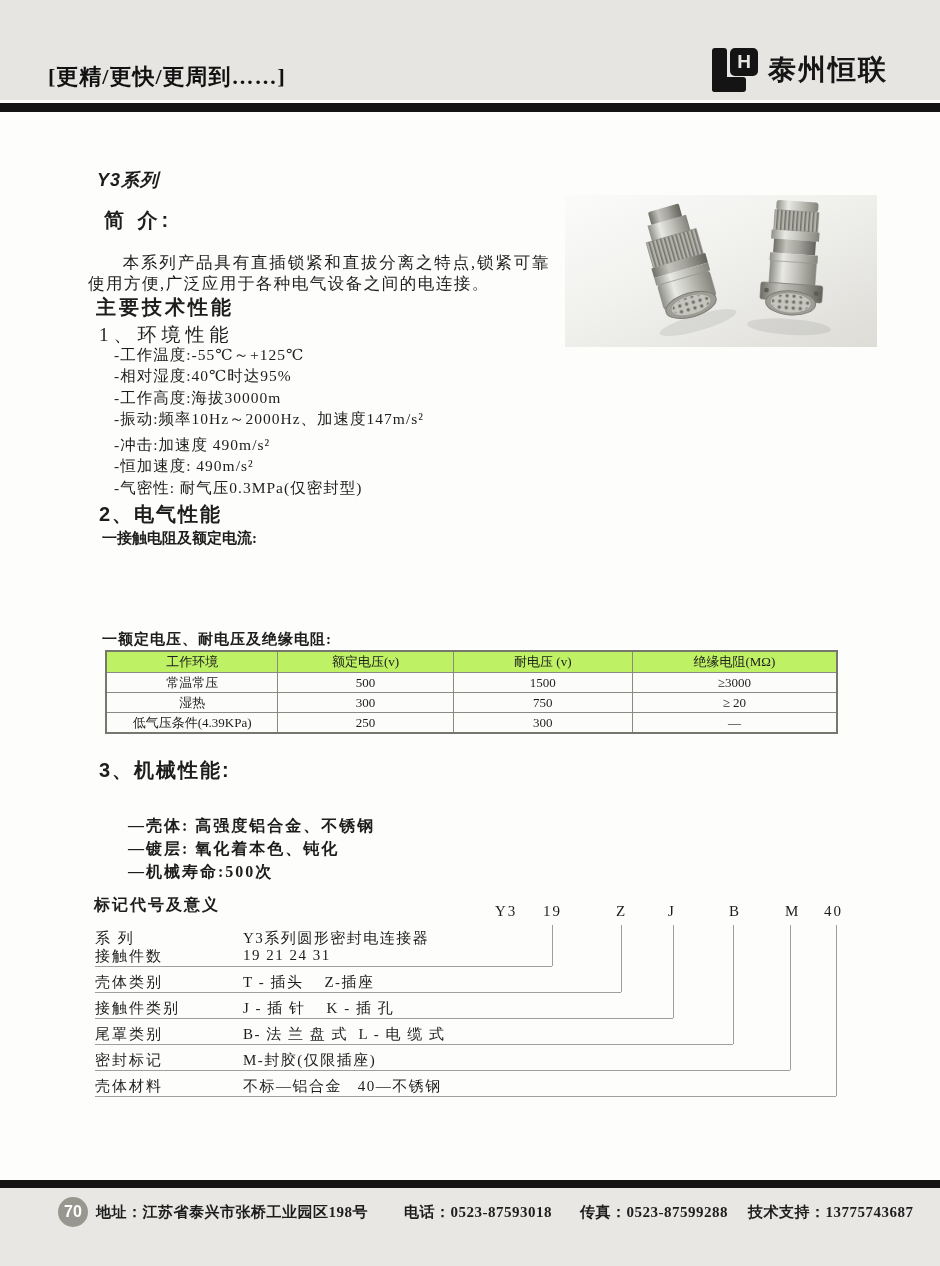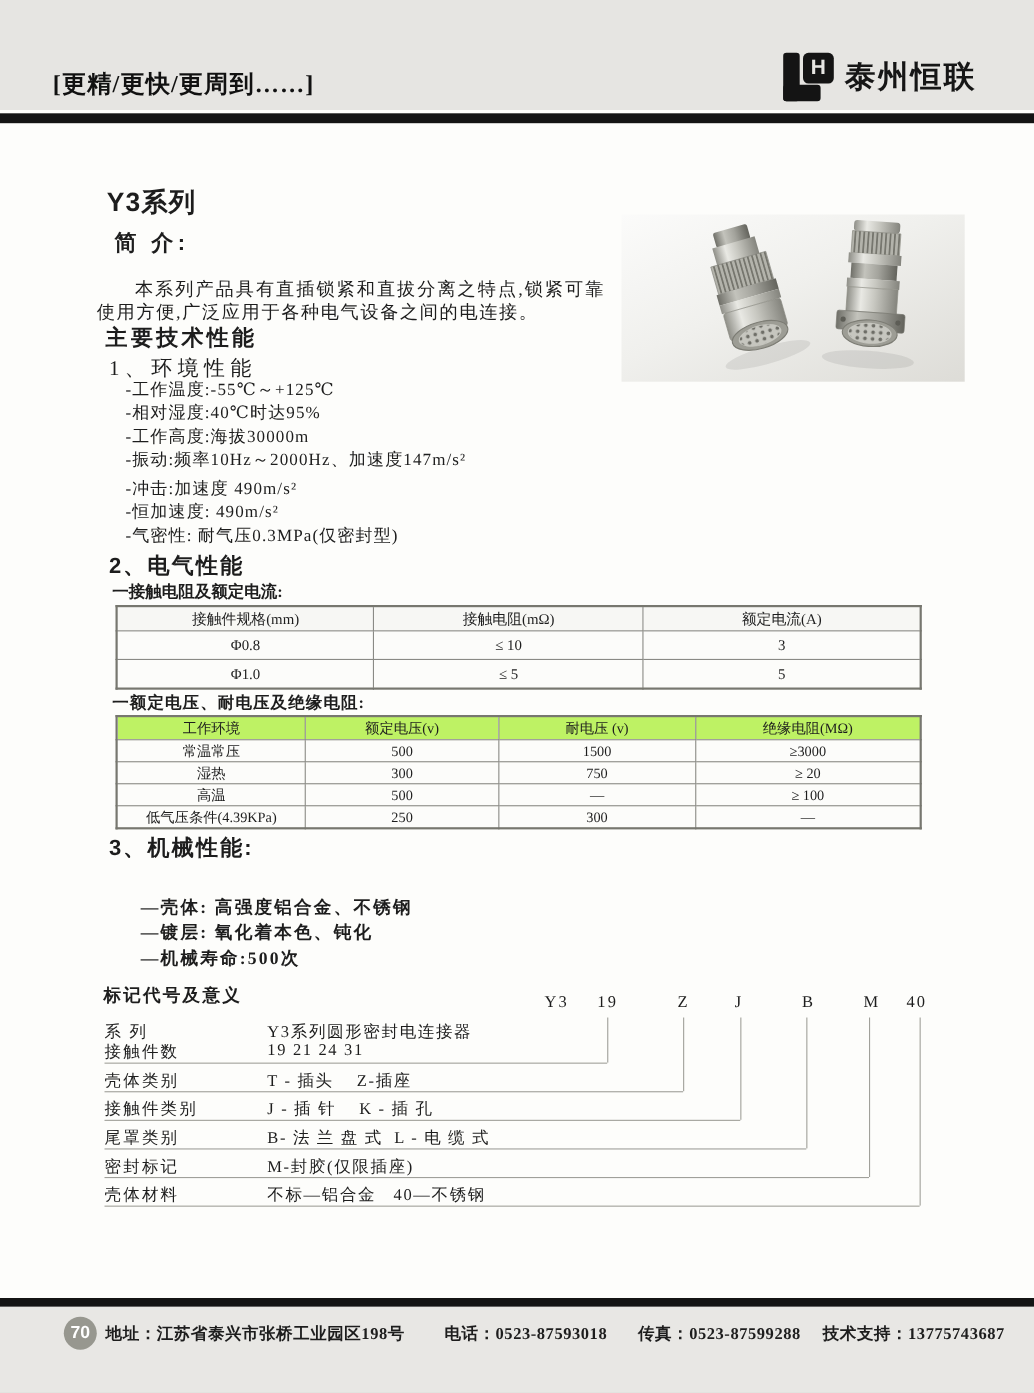--- a/index.html
+++ b/index.html
@@ -18,21 +18,21 @@
   .logo-l{position:absolute;left:0;top:0;width:15px;height:44px;background:#141414;border-radius:3px;}
   .logo-l2{position:absolute;left:0;bottom:0;width:34px;height:15px;background:#141414;border-radius:3px;}
   .logo-h{position:absolute;right:0;top:0;width:28px;height:28px;background:#141414;border-radius:5px;
     display:flex;align-items:center;justify-content:center;color:#e6e5e2;
     font-family:"Liberation Sans",sans-serif;font-weight:bold;font-size:19px;}
   .logo-text{font-size:28px;font-weight:bold;letter-spacing:2px;color:#161616;
     font-family:"Liberation Sans","DejaVu Sans",sans-serif;}
   .header-rule{position:absolute;left:0;top:103px;width:940px;height:9px;background:#141414;}
 
   
-  .doc-title{position:absolute;left:97px;top:168px;font-size:24px;font-weight:bold;letter-spacing:1px;}
+  .doc-title{position:absolute;left:97px;top:168px;font-size:18px;font-weight:bold;letter-spacing:1px;font-style:italic;}
   .intro-h{position:absolute;left:104px;top:207px;font-size:20px;font-weight:bold;letter-spacing:4px;}
   .intro-p{position:absolute;left:88px;top:235px;width:462px;font-size:16.5px;line-height:21px;
     letter-spacing:1.5px;text-indent:2.1em;text-align:justify;}
 
   
   .photo{position:absolute;left:565px;top:195px;width:312px;height:152px;
     background:linear-gradient(155deg,#fbfbfa 0%,#f0f0ed 45%,#dddcd7 100%);}
 
   
   .h-main{position:absolute;left:96px;top:294px;font-size:20px;font-weight:bold;letter-spacing:3px;}
@@ -158,44 +158,20 @@
     <div>-工作高度:海拔30000m</div>
     <div>-振动:频率10Hz～2000Hz、加速度147m/s²</div>
     <div style="margin-top:5px;">-冲击:加速度 490m/s²</div>
     <div>-恒加速度: 490m/s²</div>
     <div>-气密性: 耐气压0.3MPa(仅密封型)</div>
   </div>
 
   <div class="h-elec sans">2、电气性能</div>
   <div class="cap1">一接触电阻及额定电流:</div>
 
-  <table class="spec t1">
-    <colgroup>
-        <col style="width:32%">
-        <col style="width:33.5%">
-        <col style="width:34.5%">
-      </colgroup>
-    <tbody>
-        <tr>
-      <th>接触件规格(mm)</th>
-      <th>接触电阻(mΩ)</th>
-      <th>额定电流(A)</th>
-    </tr>
-    <tr>
-      <td>Φ0.8</td>
-      <td>≤ 10</td>
-      <td>3</td>
-    </tr>
-    <tr>
-      <td>Φ1.0</td>
-      <td>≤ 5</td>
-      <td>5</td>
-    </tr>
-  </tbody>
-    </table>
 
   <div class="cap2">一额定电压、耐电压及绝缘电阻:</div>
 
   <table class="spec t2">
     <colgroup>
         <col style="width:23.5%">
         <col style="width:24%">
         <col style="width:24.5%">
         <col style="width:28%">
       </colgroup>
@@ -210,26 +186,20 @@
       <td>常温常压</td>
       <td>500</td>
       <td>1500</td>
       <td>≥3000</td>
     </tr>
     <tr>
       <td>湿热</td>
       <td>300</td>
       <td>750</td>
       <td>≥ 20</td>
-    </tr>
-    <tr>
-      <td>高温</td>
-      <td>500</td>
-      <td>—</td>
-      <td>≥ 100</td>
     </tr>
     <tr>
       <td>低气压条件(4.39KPa)</td>
       <td>250</td>
       <td>300</td>
       <td>—</td>
     </tr>
   </tbody>
     </table>
 

